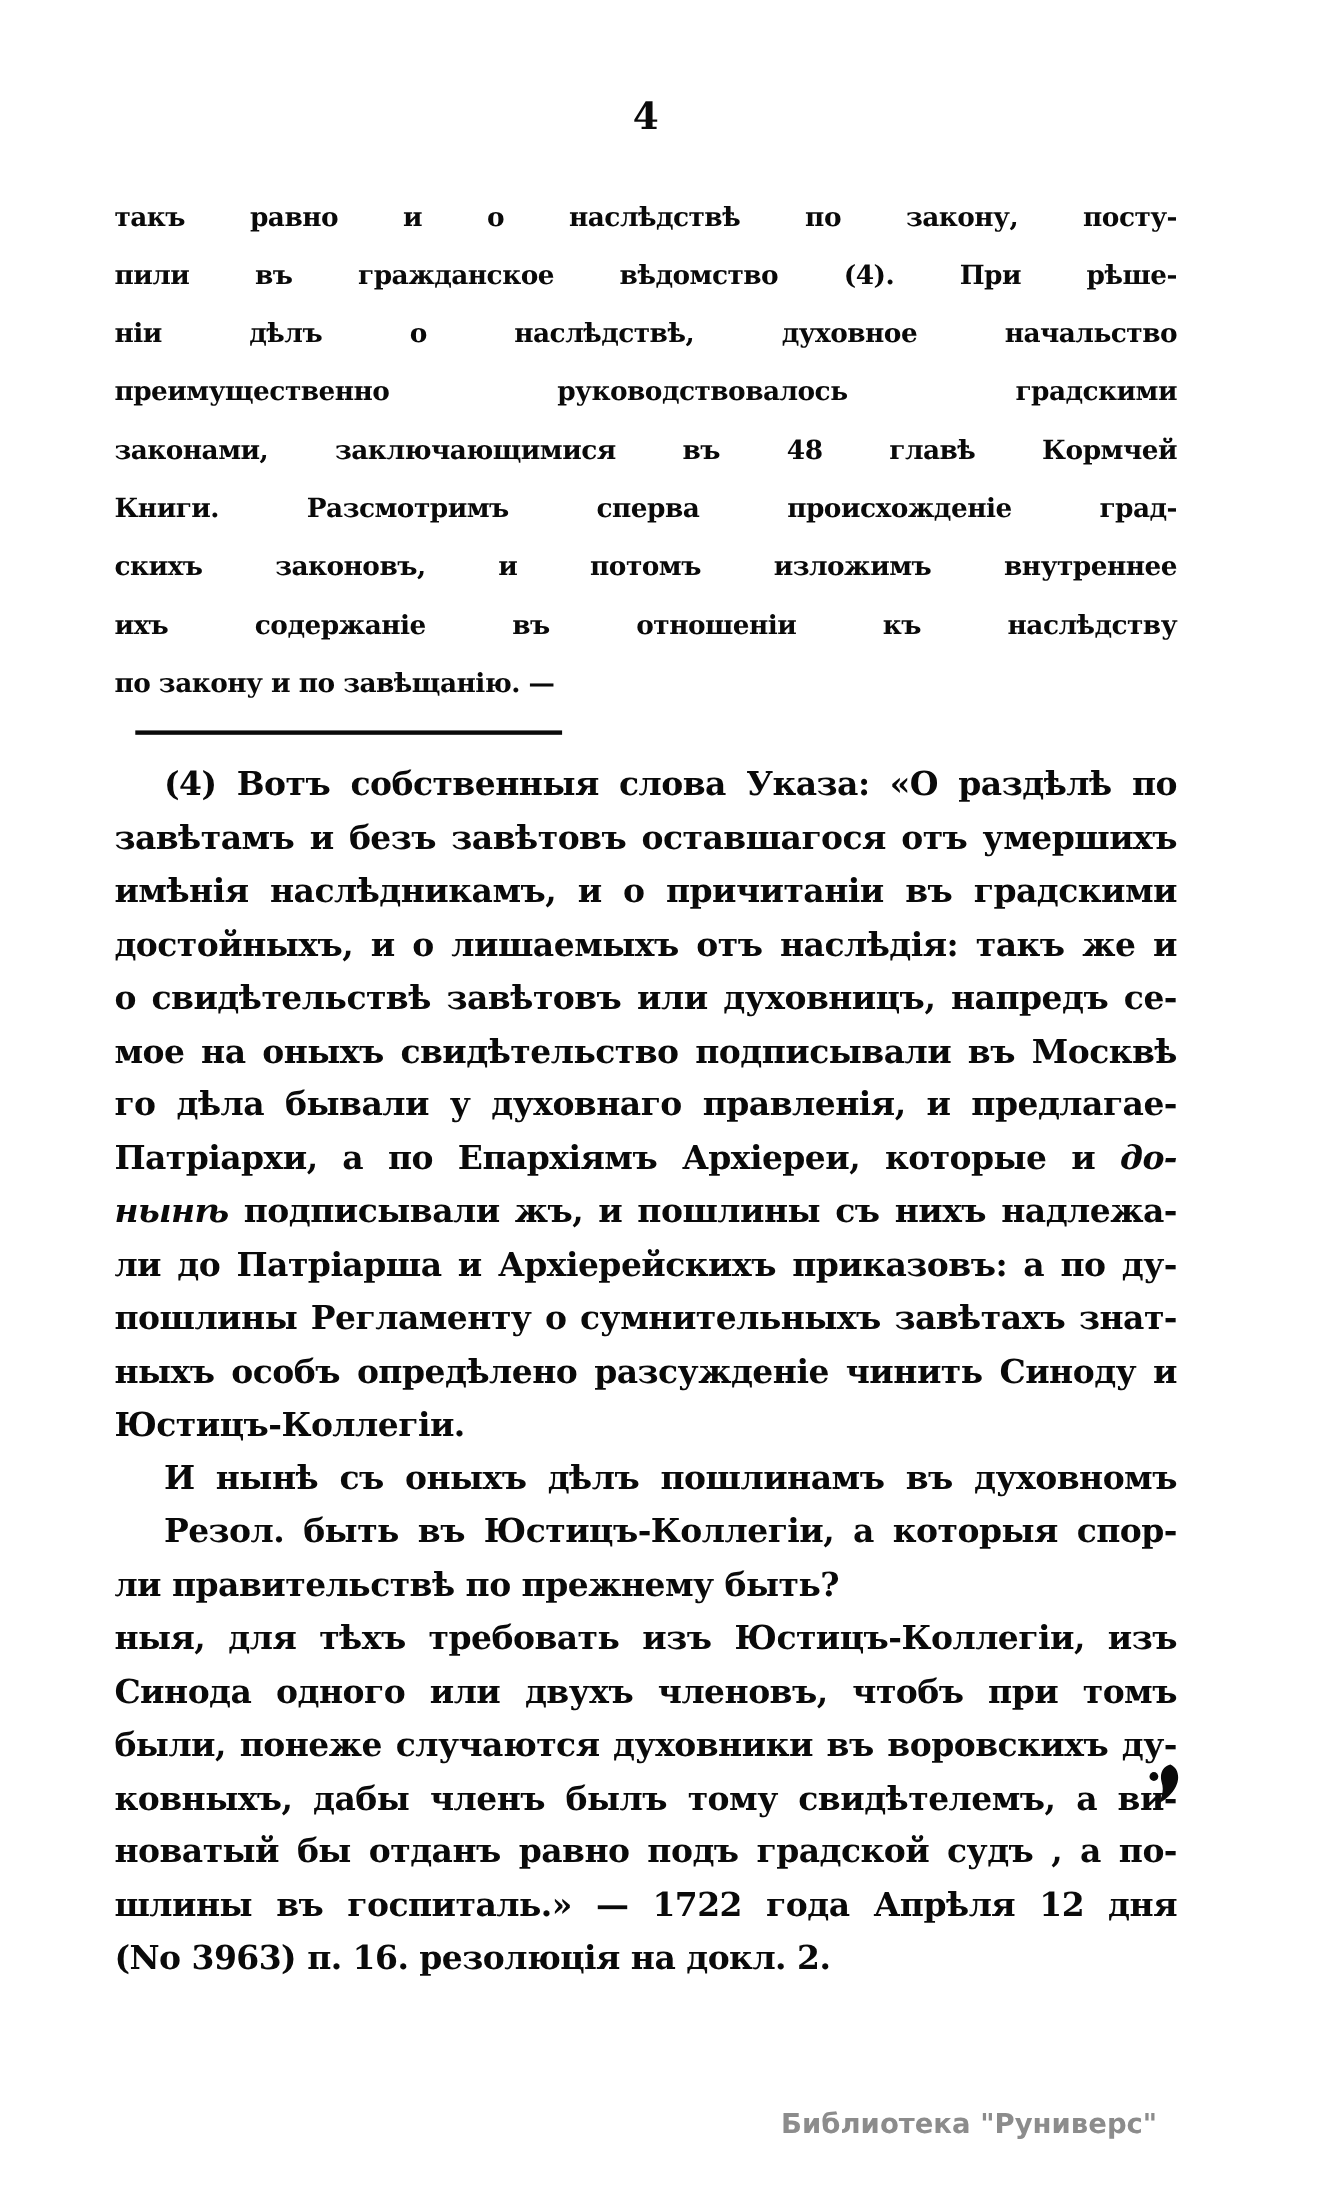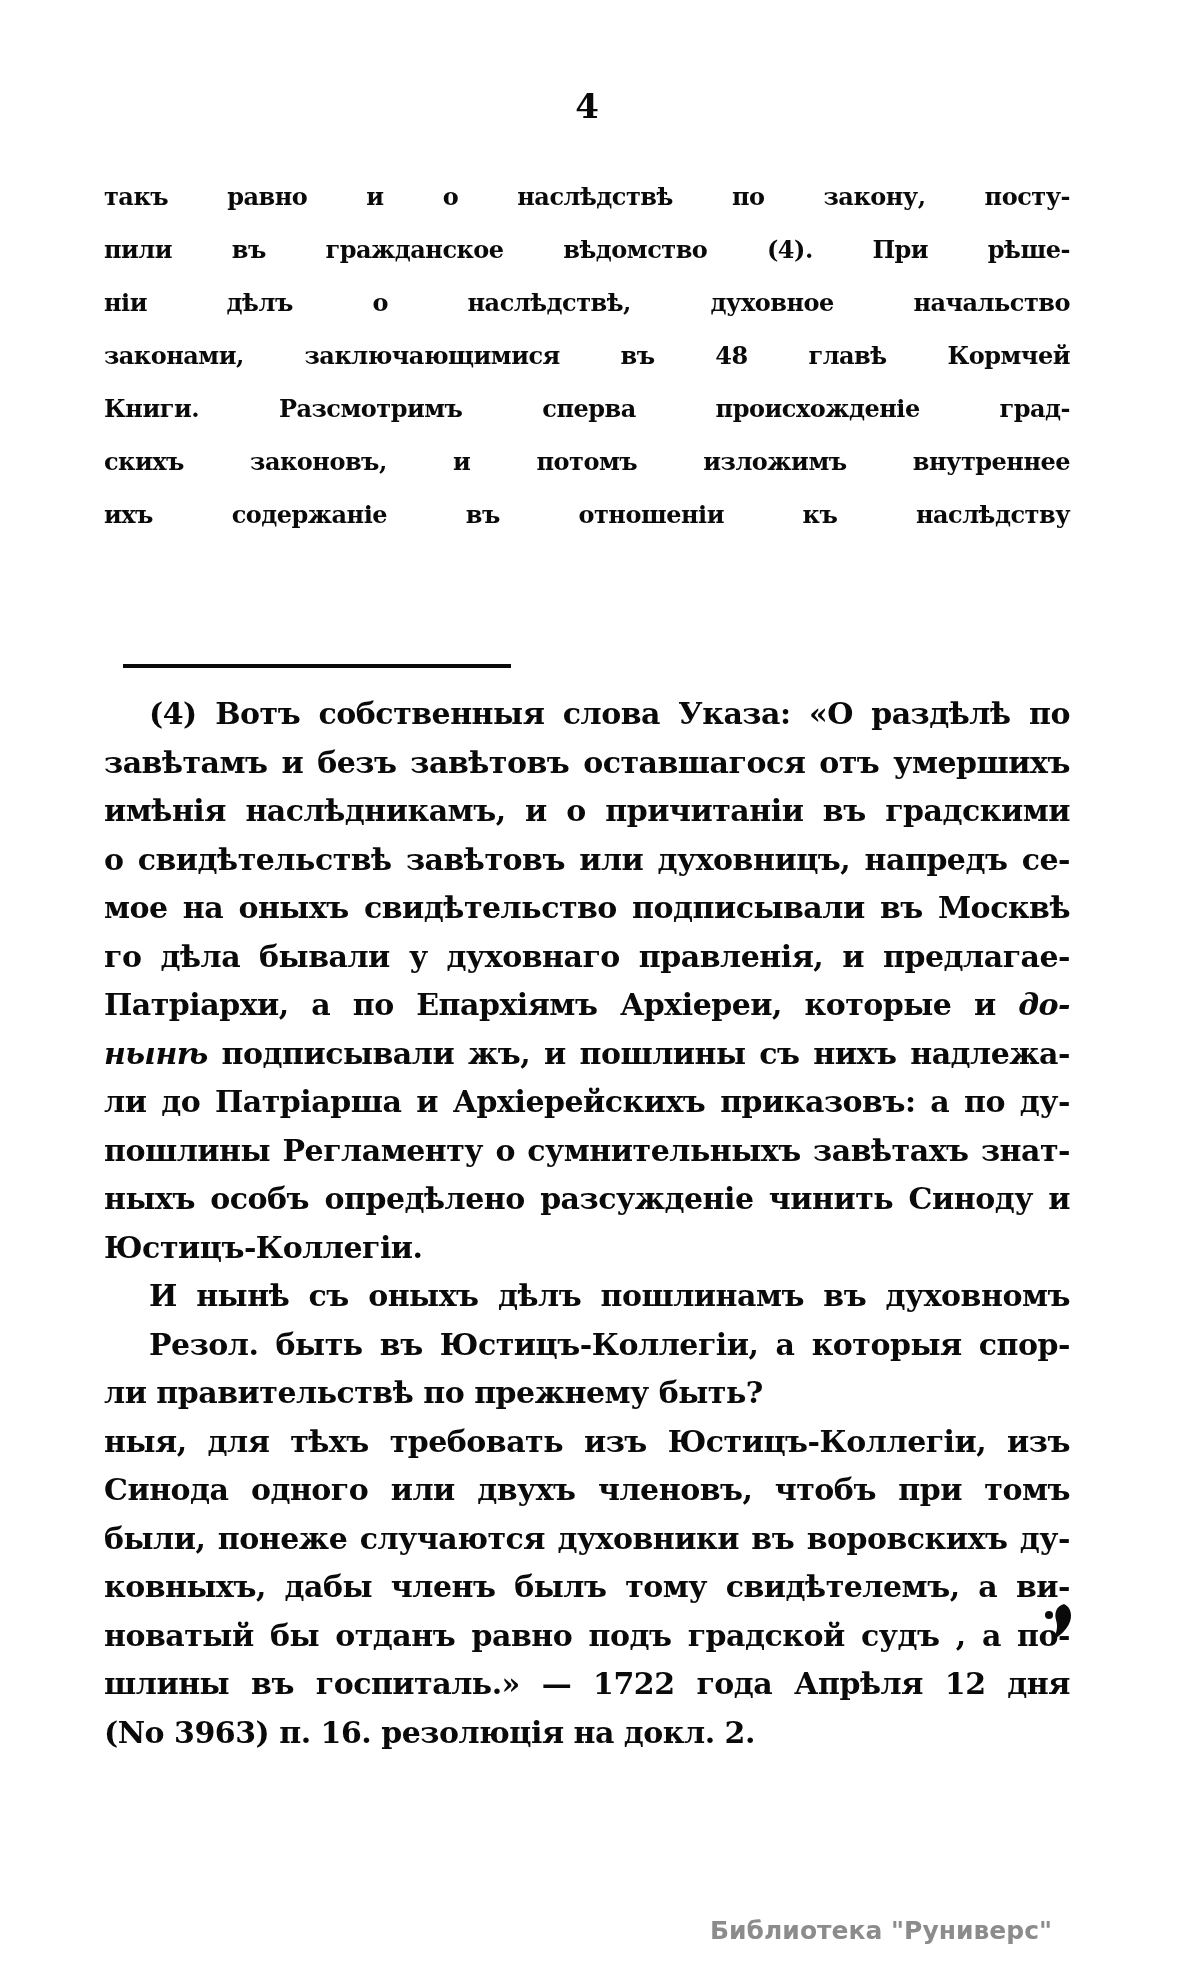--- a/index.html
+++ b/index.html
@@ -89,32 +89,35 @@
 <body>
 
 <div class="page">
 
   <div class="page-number">4</div>
 
   <div class="main-text">
       <div class="tline"><span>такъ равно и о наслѣдствѣ по закону, посту-</span></div>
       <div class="tline"><span>пили въ гражданское вѣдомство (4). При рѣше-</span></div>
       <div class="tline"><span>ніи дѣлъ о наслѣдствѣ, духовное начальство</span></div>
+      <div class="tline"><span>преимущественно руководствовалось градскими</span></div>
       <div class="tline"><span>законами, заключающимися въ 48 главѣ Кормчей</span></div>
       <div class="tline"><span>Книги. Разсмотримъ сперва происхожденіе град-</span></div>
       <div class="tline"><span>скихъ законовъ, и потомъ изложимъ внутреннее</span></div>
       <div class="tline"><span>ихъ содержаніе въ отношеніи къ наслѣдству</span></div>
+      <div class="tline noj"><span>по закону и по завѣщанію. —</span></div>
     </div>
 
   <div class="footnote-separator"></div>
 
   <div class="footnote-text">
       <div class="tline ind"><span>(4) Вотъ собственныя слова Указа: «О раздѣлѣ по</span></div>
       <div class="tline"><span>завѣтамъ и безъ завѣтовъ оставшагося отъ умершихъ</span></div>
       <div class="tline"><span>имѣнія наслѣдникамъ, и о причитаніи въ градскими</span></div>
+      <div class="tline"><span>достойныхъ, и о лишаемыхъ отъ наслѣдія: такъ же и</span></div>
       <div class="tline"><span>о свидѣтельствѣ завѣтовъ или духовницъ, напредъ се-</span></div>
       <div class="tline"><span>мое на оныхъ свидѣтельство подписывали въ Москвѣ</span></div>
       <div class="tline"><span>го дѣла бывали у духовнаго правленія, и предлагае-</span></div>
       <div class="tline"><span>Патріархи, а по Епархіямъ Архіереи, которые и </span><span class="it">до-</span></div>
       <div class="tline"><span class="it">нынѣ</span><span> подписывали жъ, и пошлины съ нихъ надлежа-</span></div>
       <div class="tline"><span>ли до Патріарша и Архіерейскихъ приказовъ: а по ду-</span></div>
       <div class="tline"><span>пошлины Регламенту о сумнительныхъ завѣтахъ знат-</span></div>
       <div class="tline"><span>ныхъ особъ опредѣлено разсужденіе чинить Синоду и</span></div>
       <div class="tline noj"><span>Юстицъ-Коллегіи.</span></div>
       <div class="tline ind"><span>И нынѣ съ оныхъ дѣлъ пошлинамъ въ духовномъ</span></div>

